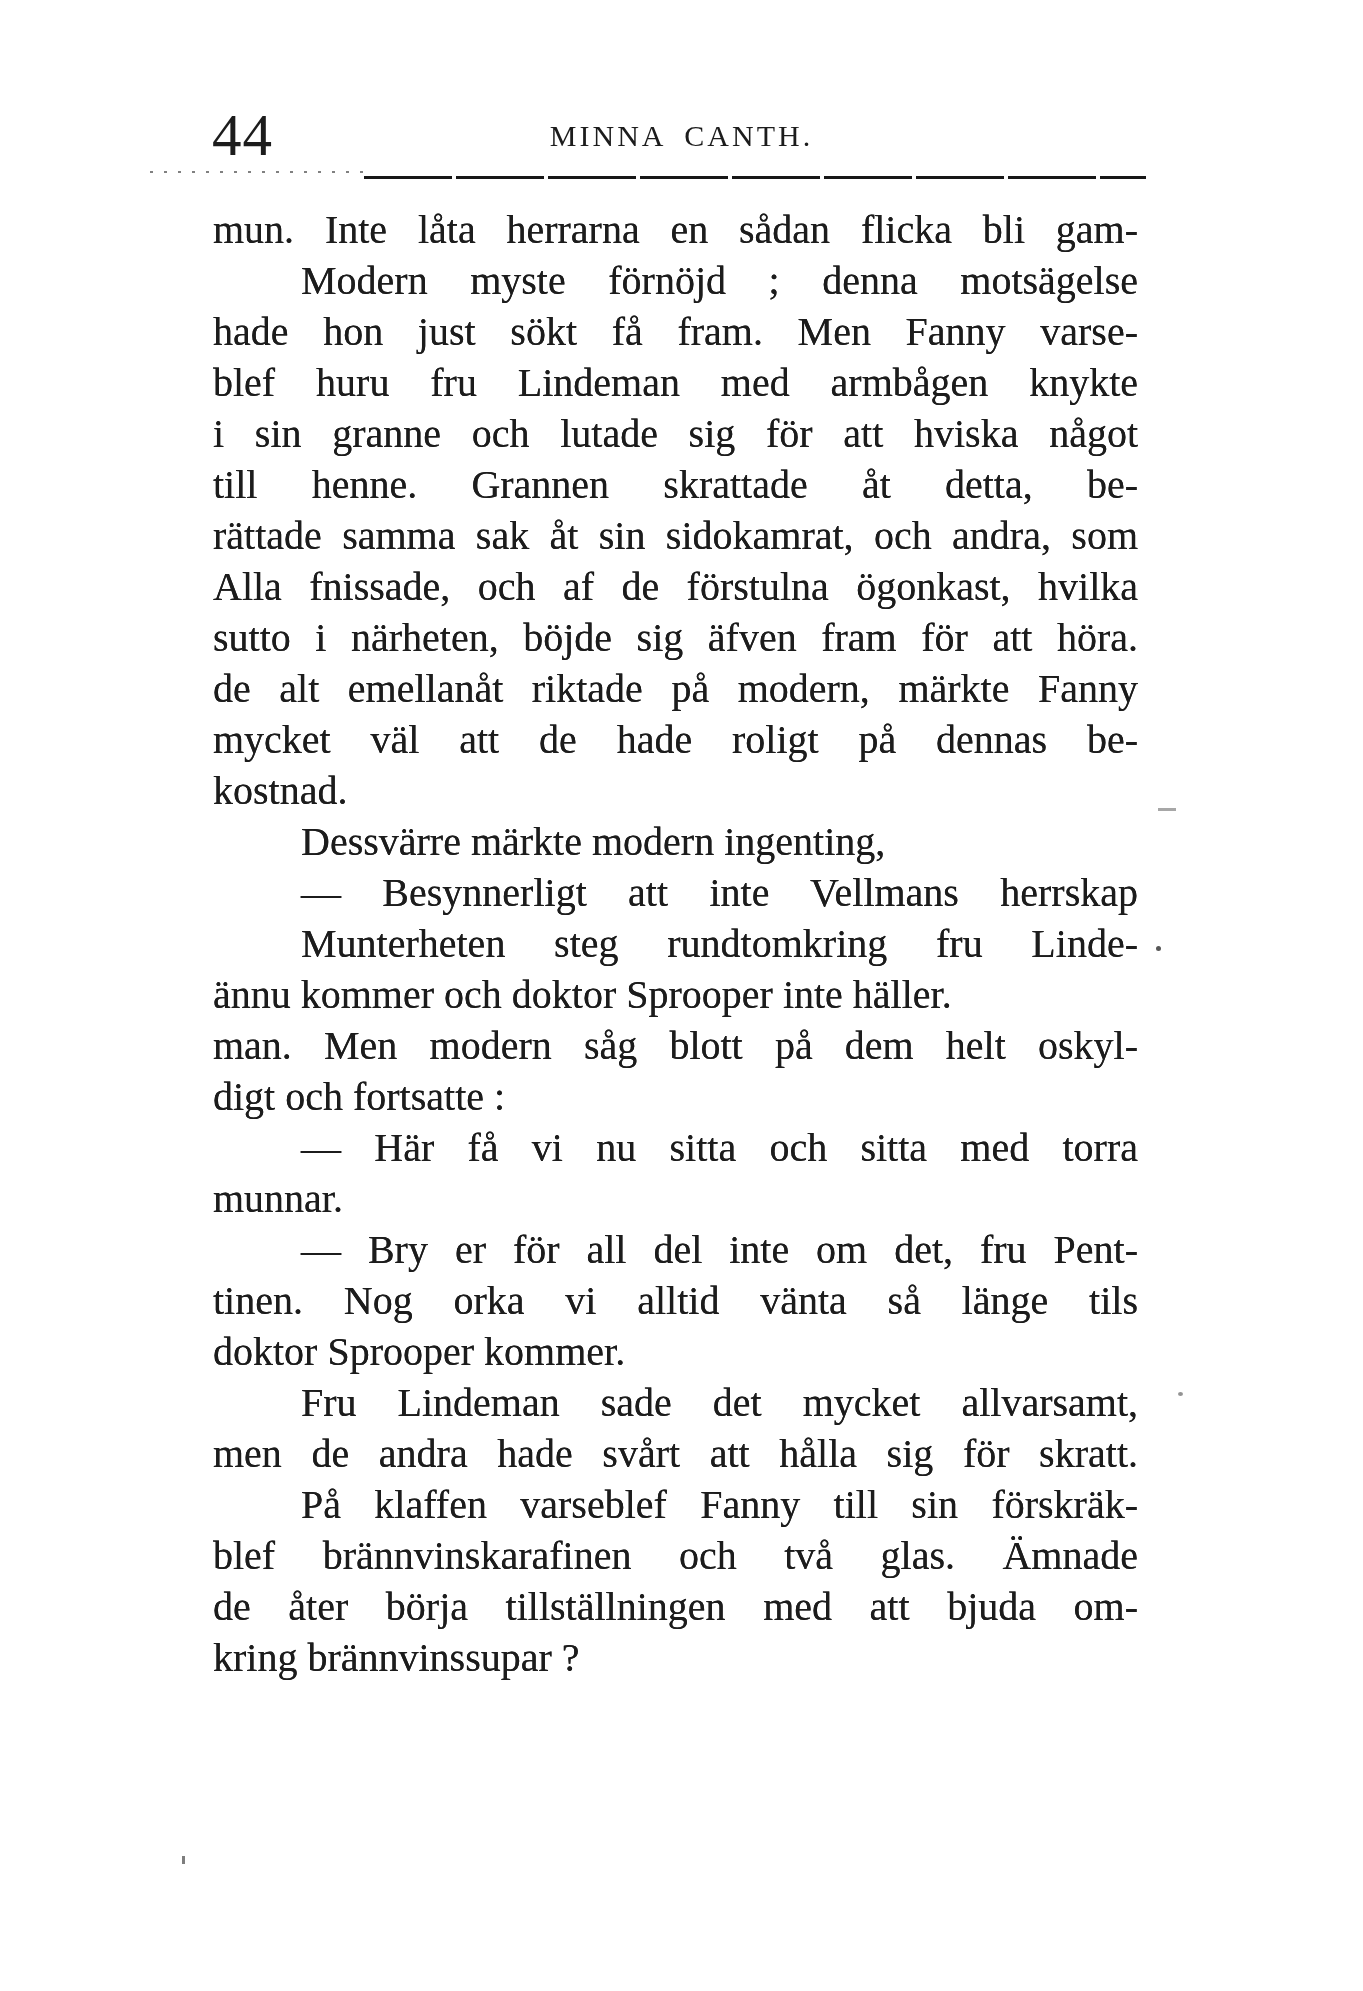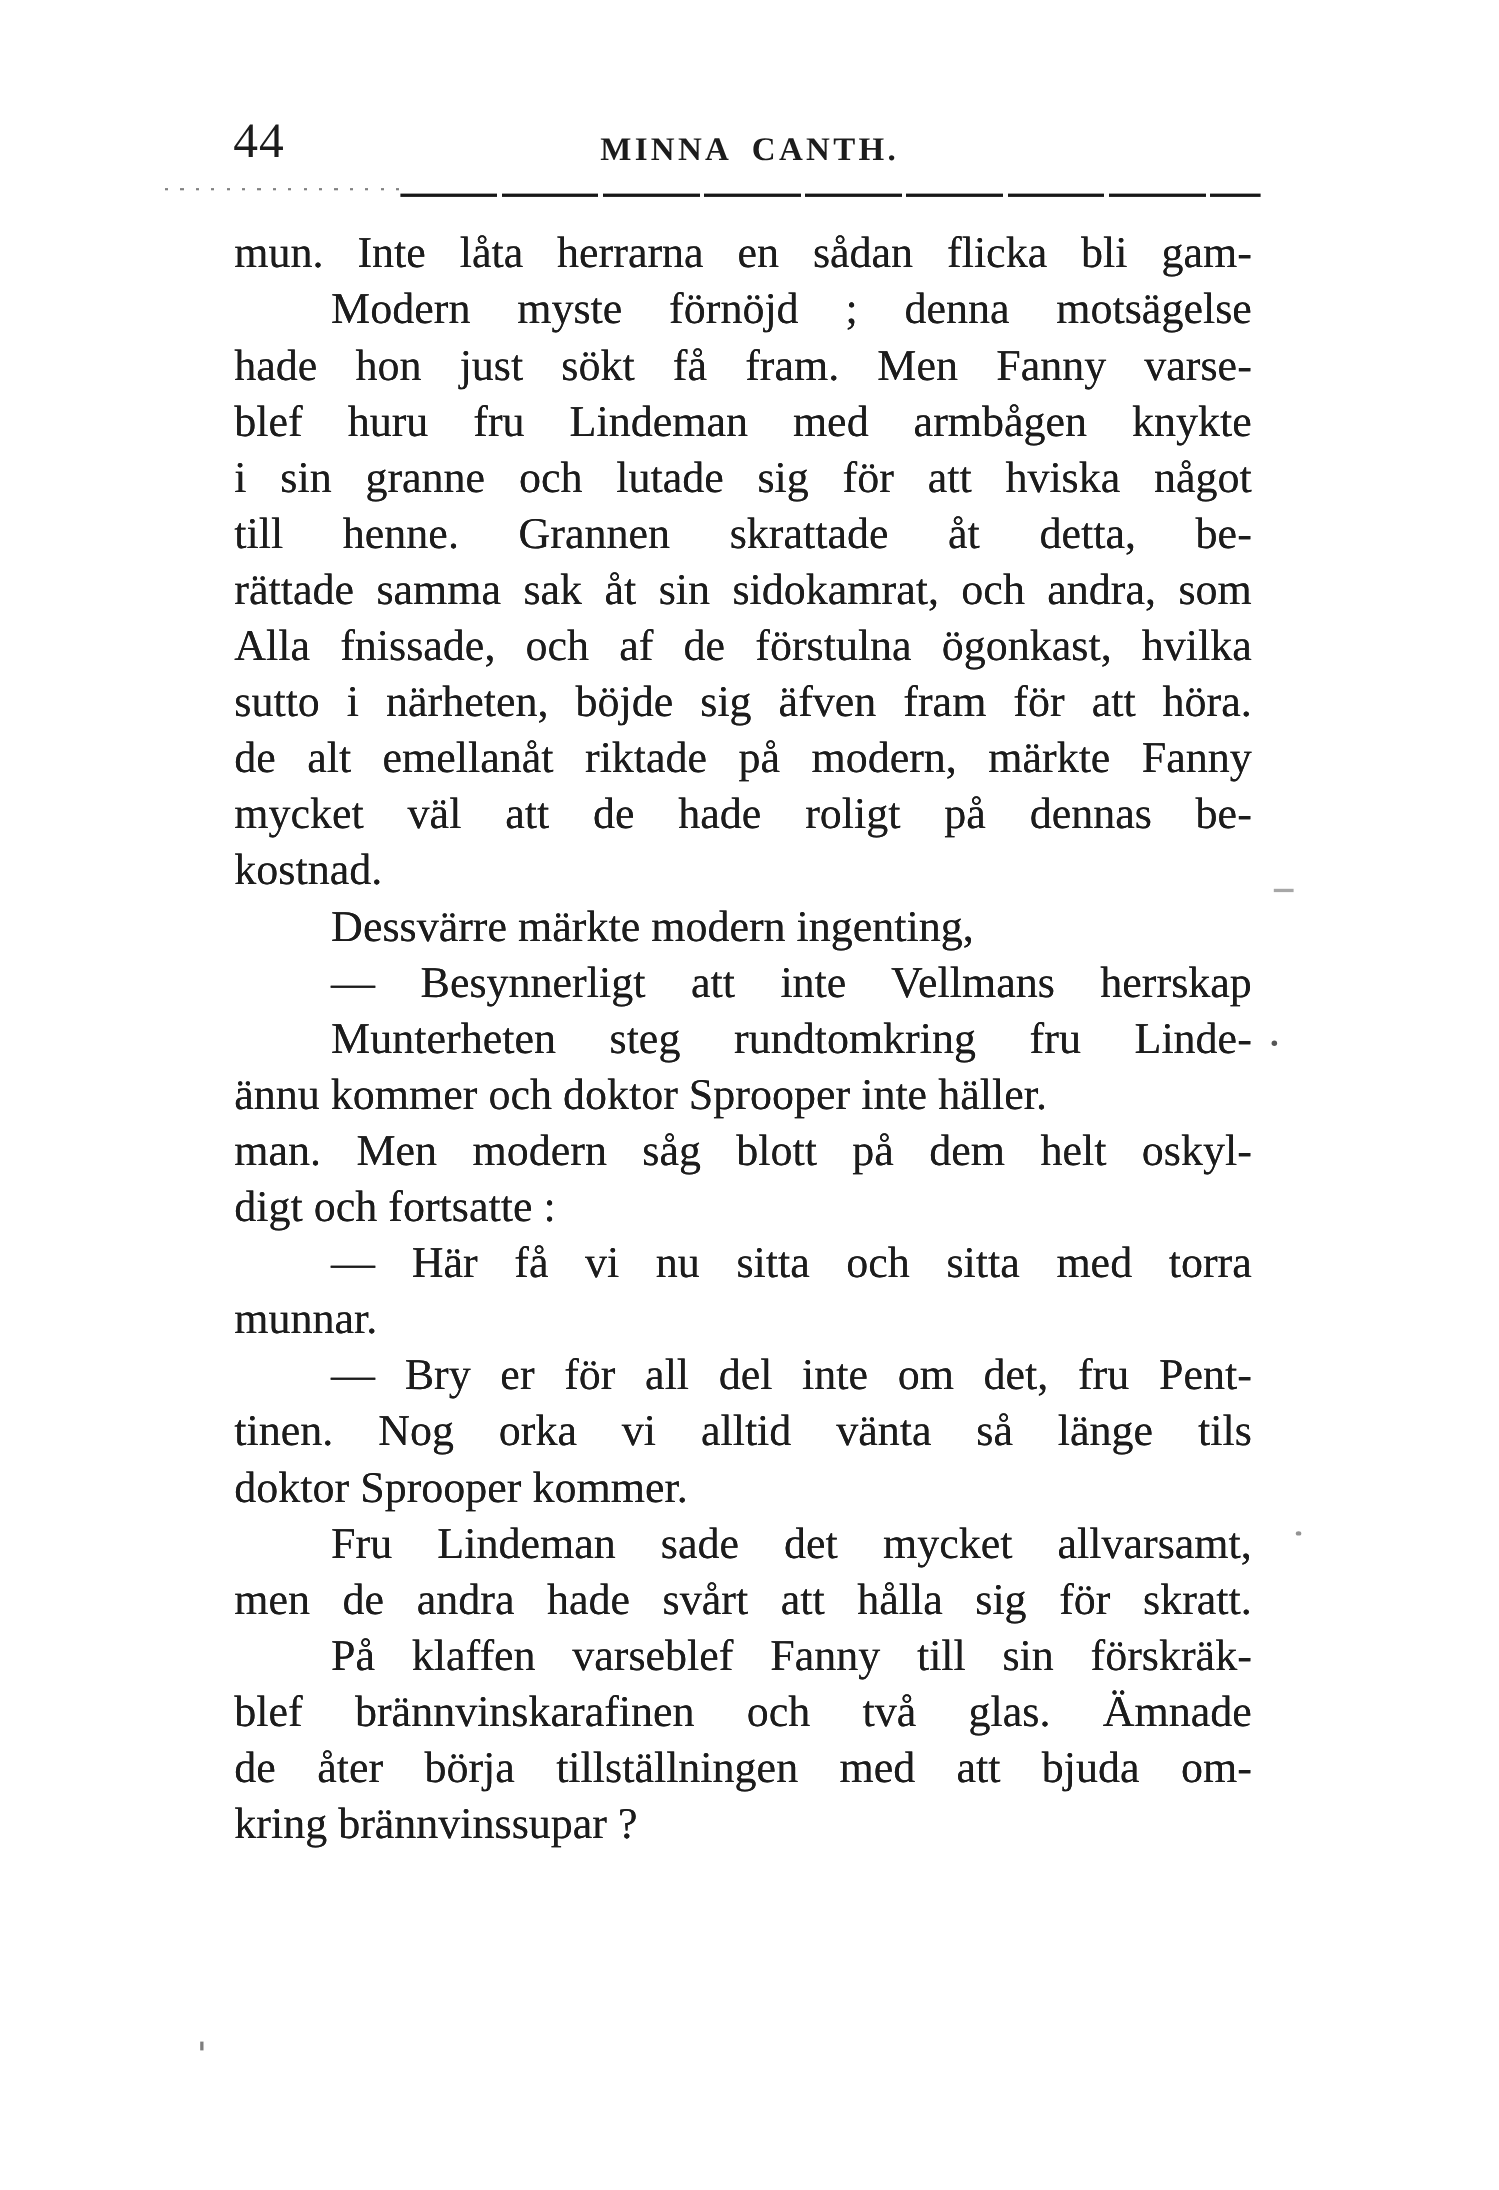--- a/index.html
+++ b/index.html
@@ -7,28 +7,28 @@
     position:relative;
     width:1363px;height:1991px;
     background:#ffffff;
     color:#1c1c1c;
     font-family:"Liberation Serif","DejaVu Serif",serif;
     overflow:hidden;
   }
   
   .folio{
     position:absolute;left:212px;top:106px;
-    font-size:45px;line-height:1;
+    font-size:59px;line-height:1;
     letter-spacing:1px;
   }
   .running{
     position:absolute;left:0;top:121px;width:100%;
     text-align:center;
     font-size:30px;line-height:1;
-    letter-spacing:3px;word-spacing:9px;font-weight:bold;
+    letter-spacing:3px;word-spacing:9px;
   }
   .rule-dotted{
     position:absolute;left:150px;top:171px;width:214px;height:2px;
     background:repeating-linear-gradient(90deg,
       rgba(25,25,25,.55) 0 3px, rgba(0,0,0,0) 3px 14px);
   }
   .rule-main{
     position:absolute;left:364px;top:176px;width:782px;height:3px;
     background:repeating-linear-gradient(90deg,
       #171717 0 88px, rgba(23,23,23,0) 88px 92px);

